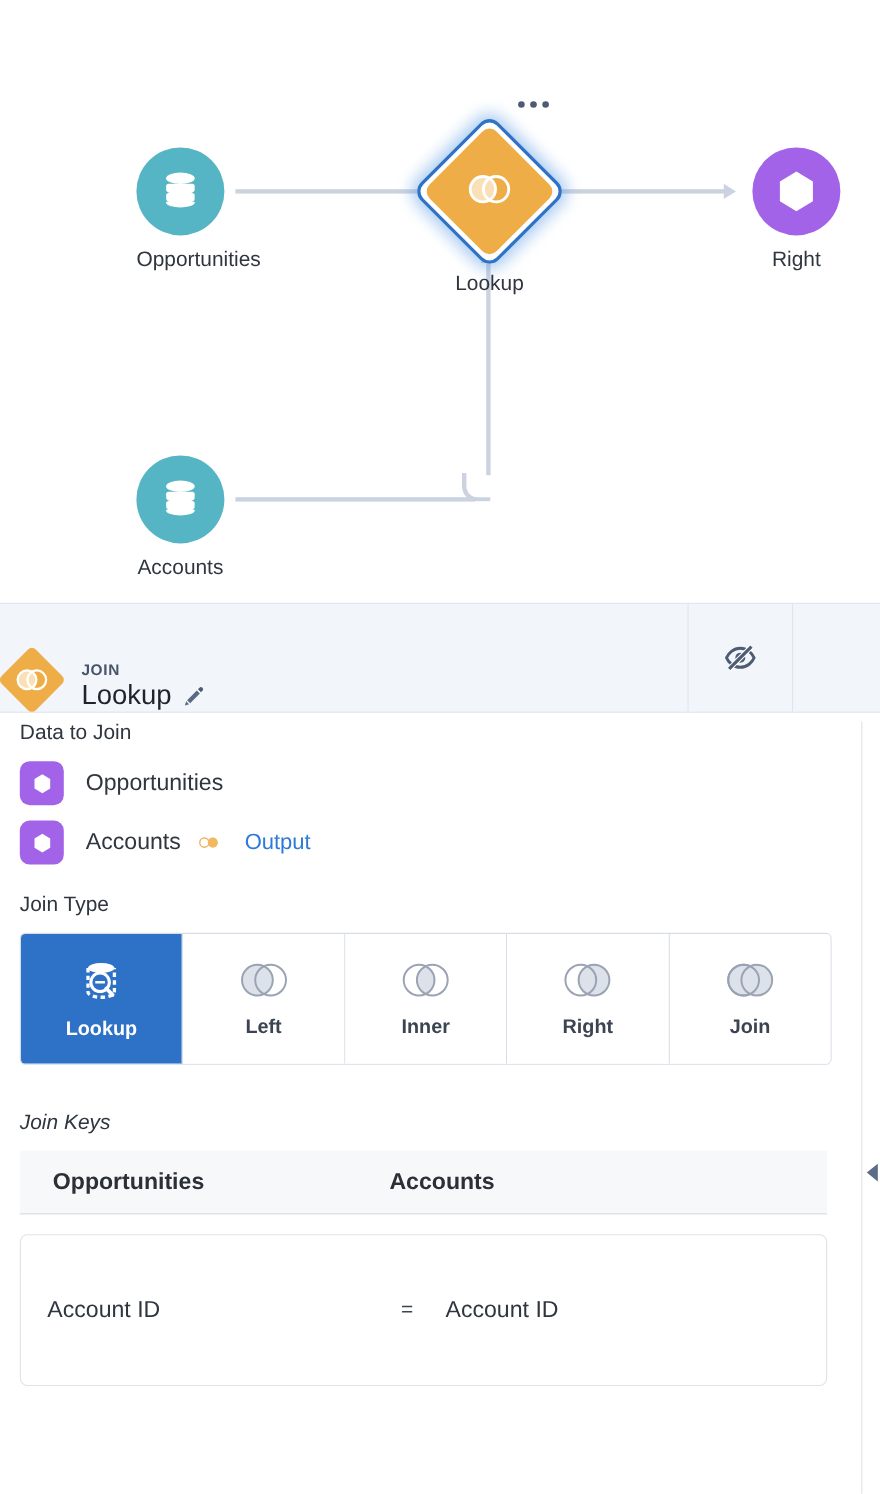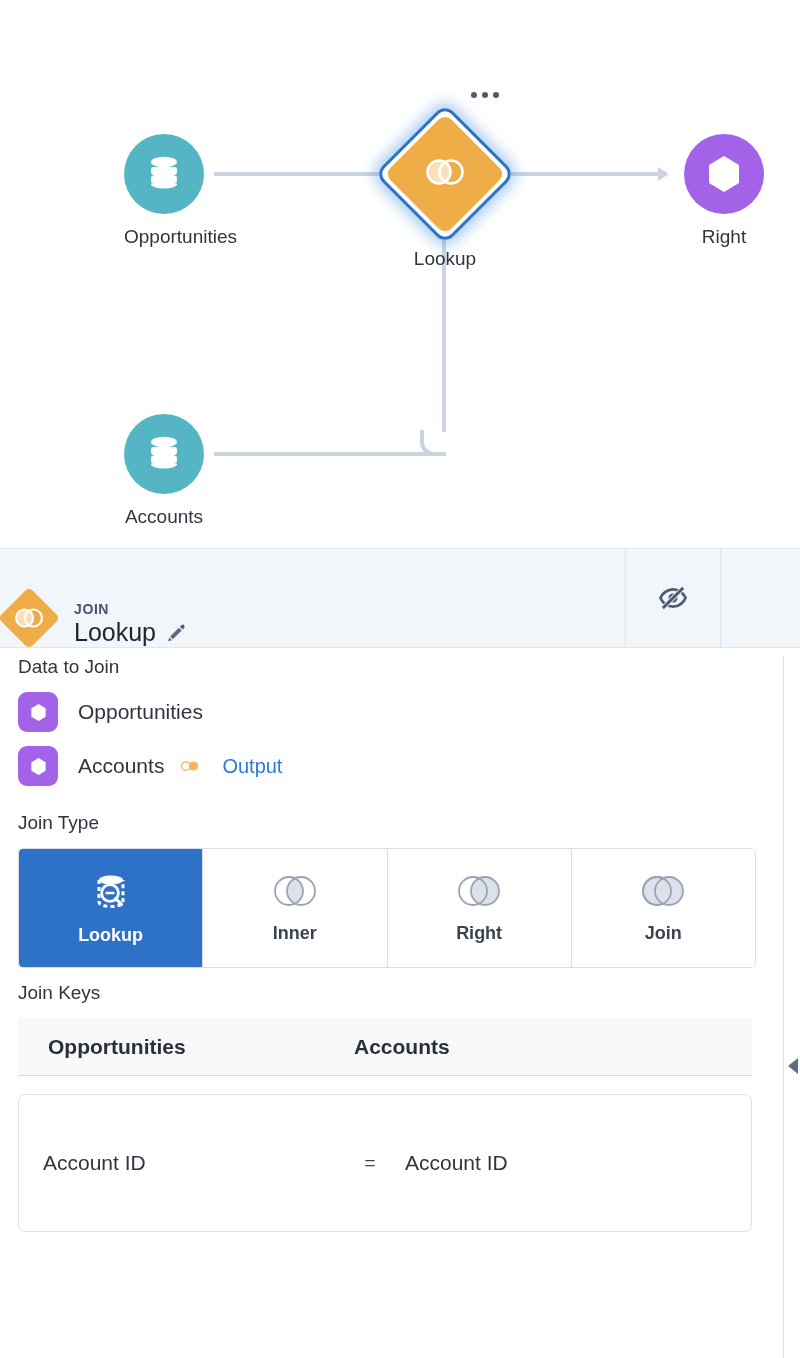--- a/index.html
+++ b/index.html
@@ -406,20 +406,29 @@
           <ellipse cx="20" cy="9" rx="12" ry="4.6" fill="#ffffff"></ellipse>
           <path d="M8 9 v22 a12 4.6 0 0 0 24 0 V9" fill="none" stroke="#ffffff" stroke-width="3" stroke-dasharray="4 3"></path>
           <circle cx="19" cy="22" r="8.4" fill="#2e72c8" stroke="#ffffff" stroke-width="2.8"></circle>
           <line x1="14.6" y1="22" x2="23.4" y2="22" stroke="#ffffff" stroke-width="2.4"></line>
           <line x1="24.6" y1="27.6" x2="30.4" y2="33.4" stroke="#ffffff" stroke-width="3.4" stroke-linecap="round"></line>
         </svg>
       </span>
       <span class="jt-label" data-name="join-type-option-label">Lookup</span>
     </div>
 
+    <div class="jt-btn" data-name="join-type-option-left">
+      <span data-name="venn-left-icon" style="display:flex;">
+        <svg width="52" height="36" viewBox="0 0 52 36" aria-hidden="true">
+          <circle cx="20" cy="18" r="14" fill="#dde1e9" stroke="#9aa3b4" stroke-width="1.8"></circle>
+          <circle cx="32" cy="18" r="14" fill="none" stroke="#9aa3b4" stroke-width="1.8"></circle>
+        </svg>
+      </span>
+      <span class="jt-label" data-name="join-type-option-label">Left</span>
+    </div>
 
     <div class="jt-btn" data-name="join-type-option-inner">
       <span data-name="venn-inner-icon" style="display:flex;">
         <svg width="52" height="36" viewBox="0 0 52 36" aria-hidden="true">
           <defs>
             <clipPath id="clipInner">
                 <circle cx="20" cy="18" r="14"></circle>
               </clipPath>
           </defs>
           <circle cx="32" cy="18" r="14" fill="#dde1e9" clip-path="url(#clipInner)"></circle>
@@ -445,21 +454,21 @@
         <svg width="52" height="36" viewBox="0 0 52 36" aria-hidden="true">
           <circle cx="20" cy="18" r="14" fill="#dde1e9" stroke="#9aa3b4" stroke-width="1.8"></circle>
           <circle cx="32" cy="18" r="14" fill="#dde1e9" stroke="#9aa3b4" stroke-width="1.8"></circle>
           <circle cx="20" cy="18" r="14" fill="none" stroke="#9aa3b4" stroke-width="1.8"></circle>
         </svg>
       </span>
       <span class="jt-label" data-name="join-type-option-label">Join</span>
     </div>
   </div>
 
-  <div class="section-label" data-name="join-keys-label" style="margin-top:14px;">Join Keys</div>
+  <div class="section-label" data-name="join-keys-label" style="margin-top:42px;font-style:italic;">Join Keys</div>
 
   <div class="jk-head" data-name="join-keys-header-row">
     <div class="jk-c1">
       <span class="jk-colhead" data-name="join-keys-column-header">Opportunities</span>
     </div>
     <div class="jk-c2">
       <span class="jk-colhead" data-name="join-keys-column-header">Accounts</span>
     </div>
   </div>
 

